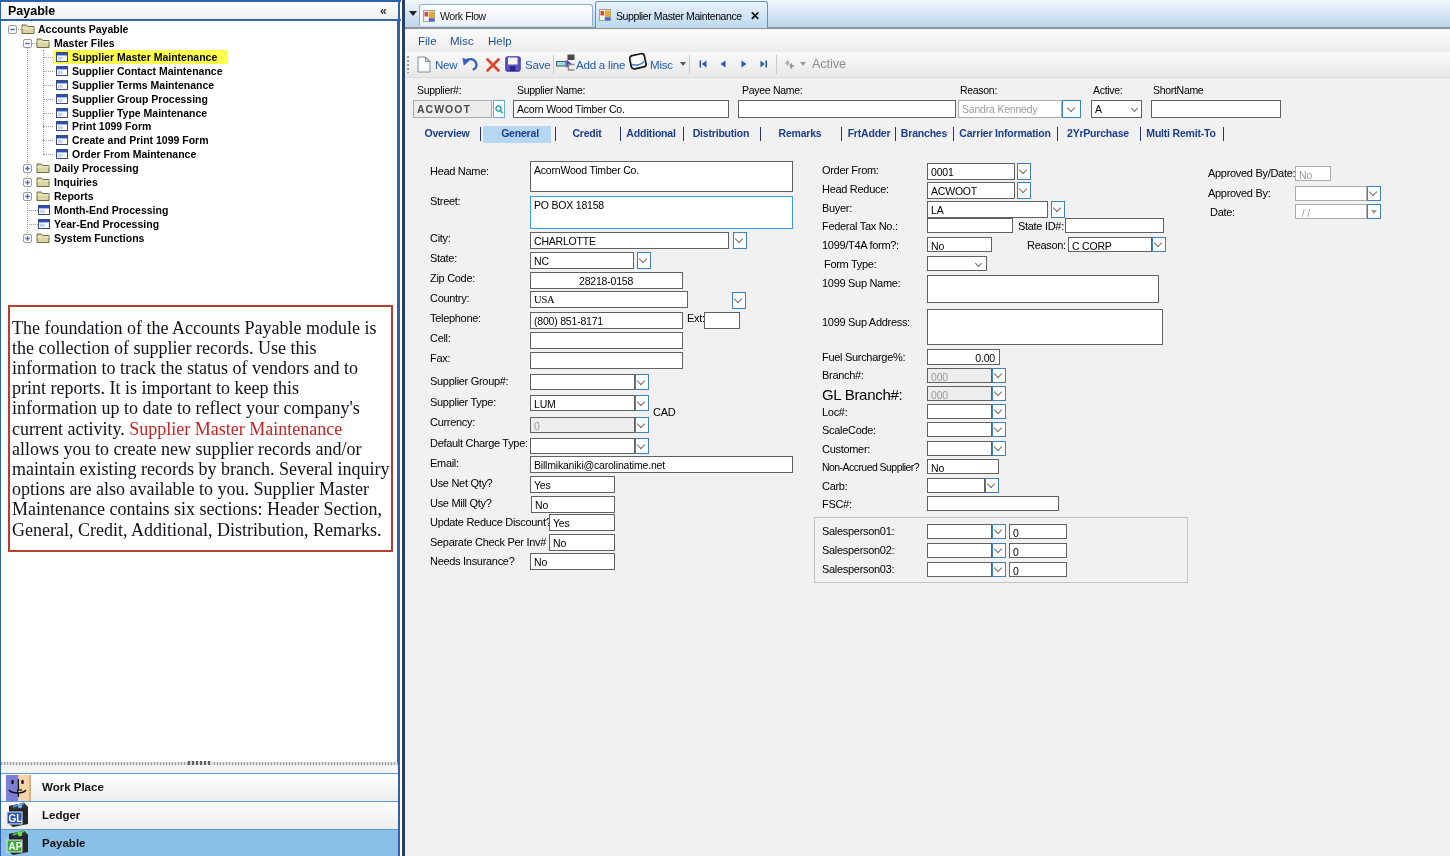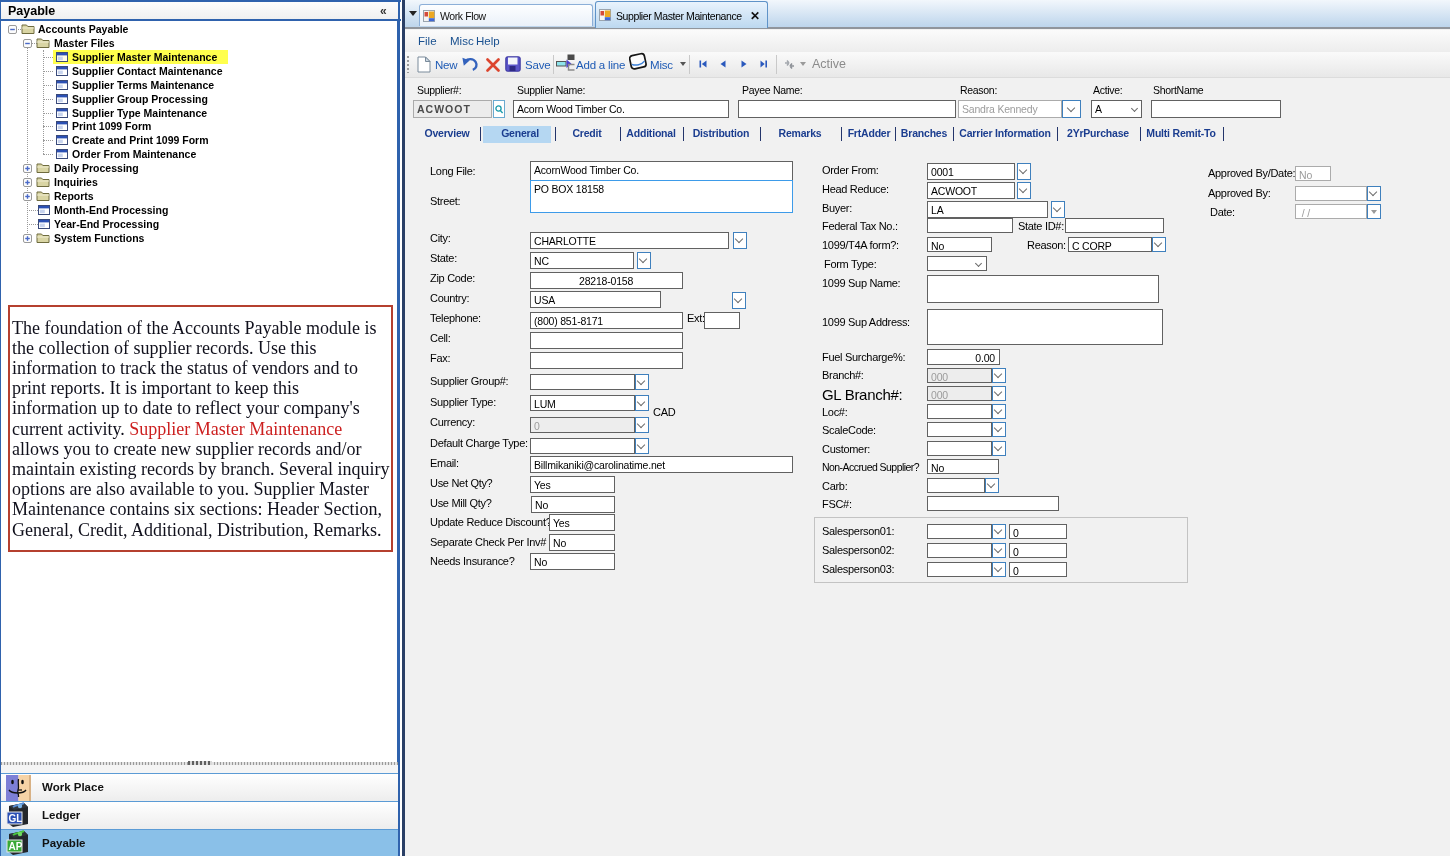--- a/index.html
+++ b/index.html
@@ -40,21 +40,21 @@
     <rect x="0.5" y="0.5" width="11" height="11" fill="#f4f4f4" stroke="#9aa4ae"></rect>
     <rect x="1.5" y="2" width="3.5" height="4.5" fill="#d44a3a"></rect>
     <rect x="5.8" y="1.5" width="5.5" height="6.5" fill="#eca823"></rect>
     <rect x="5.8" y="8.2" width="5.5" height="3" fill="#3f68d4"></rect>
   </svg>
 <div class="ab" style="left:616px;top:10px;font-size:10.5px;letter-spacing:-0.4px;color:#000;line-height:12px">Supplier Master Maintenance</div>
 <div class="ab" style="left:750px;top:9px;font-size:12px;font-weight:bold;color:#111">✕</div>
 <div class="ab" style="left:405px;top:30px;width:1045px;height:22px;background:linear-gradient(#fbfbfb,#ededed)"></div>
 <div class="ab" style="left:418px;top:35px;font-size:11.5px;color:#19508f;line-height:13px">File</div>
 <div class="ab" style="left:450px;top:35px;font-size:11.5px;color:#19508f;line-height:13px">Misc</div>
-<div class="ab" style="left:476px;top:35px;font-size:11.5px;color:#19508f;line-height:13px">Help</div>
+<div class="ab" style="left:488px;top:35px;font-size:11.5px;color:#19508f;line-height:13px">Help</div>
 <div class="ab" style="left:405px;top:52px;width:1045px;height:26px;background:linear-gradient(#fafafa,#e8e8e8);border-bottom:1px solid #dcdcdc"></div>
 <div class="ab" style="left:407px;top:56px;width:2px;height:17px;background-image:repeating-linear-gradient(#9a9a9a 0 2px,transparent 2px 4px)"></div>
 <svg class="ab" style="left:417px;top:56px" width="14" height="17">
     <path d="M1 1 h7.5 l4.5 4.5 V16 H1 Z" fill="#fff" stroke="#7a8b9b"></path>
     <path d="M8.5 1 l4.5 4.5 H8.5 Z" fill="#cdd9e3" stroke="#7a8b9b"></path>
   </svg>
 <div class="tbt" style="left:435px;top:59px">New</div>
 <svg class="ab" style="left:461px;top:56px" width="18" height="17">
     <path d="M4.2 5.2 C7 2.2 12.4 2.4 14.6 5.8 C16.6 9 15.2 12.6 11.8 13.8" fill="none" stroke="#3463bd" stroke-width="2.4"></path>
     <path d="M1.4 1.8 L8.6 4.4 L2.8 9.8 Z" fill="#3463bd"></path>
@@ -143,38 +143,38 @@
 <div class="ftsep" style="left:555px"></div>
 <div class="ftsep" style="left:620px"></div>
 <div class="ftsep" style="left:683px"></div>
 <div class="ftsep" style="left:760px"></div>
 <div class="ftsep" style="left:841px"></div>
 <div class="ftsep" style="left:895px"></div>
 <div class="ftsep" style="left:953px"></div>
 <div class="ftsep" style="left:1057px"></div>
 <div class="ftsep" style="left:1140px"></div>
 <div class="ftsep" style="left:1223px"></div>
-<div class="lbl" style="left:430px;top:166px;font-size:11px">Long File:</div>
+<div class="lbl" style="left:430px;top:166px;font-size:11px">Head Name:</div>
 <div class="inp " style="left:530px;top:161px;width:263px;height:31px;">AcornWood Timber Co.</div>
 <div class="lbl" style="left:430px;top:196px;font-size:11px">Street:</div>
-<div class="inp" style="left:530px;top:180px;width:263px;height:33px;border:1px solid #3d9be9">PO BOX 18158</div>
+<div class="inp" style="left:530px;top:196px;width:263px;height:33px;border:1px solid #3d9be9">PO BOX 18158</div>
 <div class="lbl" style="left:430px;top:233px;font-size:11px">City:</div>
 <div class="inp " style="left:530px;top:232px;width:199px;height:17px;">CHARLOTTE</div>
 <div class="dd " style="left:733px;top:232px;width:14px;height:17px">
     <b></b>
   </div>
 <div class="lbl" style="left:430px;top:253px;font-size:11px">State:</div>
 <div class="inp " style="left:530px;top:252px;width:104px;height:17px;">NC</div>
 <div class="dd " style="left:637px;top:252px;width:14px;height:17px">
     <b></b>
   </div>
 <div class="lbl" style="left:430px;top:273px;font-size:11px">Zip Code:</div>
 <div class="inp " style="left:530px;top:272px;width:153px;height:17px;padding-left:48px;">28218-0158</div>
 <div class="lbl" style="left:430px;top:293px;font-size:11px">Country:</div>
-<div class="inp " style="left:530px;top:291px;width:131px;height:17px;">USA</div>
+<div class="inp " style="left:530px;top:291px;width:158px;height:17px;font-family:Liberation Serif, serif;">USA</div>
 <div class="dd " style="left:732px;top:292px;width:14px;height:17px">
     <b></b>
   </div>
 <div class="lbl" style="left:430px;top:313px;font-size:11px">Telephone:</div>
 <div class="inp " style="left:530px;top:312px;width:153px;height:17px;">(800) 851-8171</div>
 <div class="lbl" style="left:687px;top:313px;font-size:11px">Ext:</div>
 <div class="inp " style="left:704px;top:312px;width:36px;height:17px;"></div>
 <div class="lbl" style="left:430px;top:333px;font-size:11px">Cell:</div>
 <div class="inp " style="left:530px;top:332px;width:153px;height:17px;"></div>
 <div class="lbl" style="left:430px;top:353px;font-size:11px">Fax:</div>

